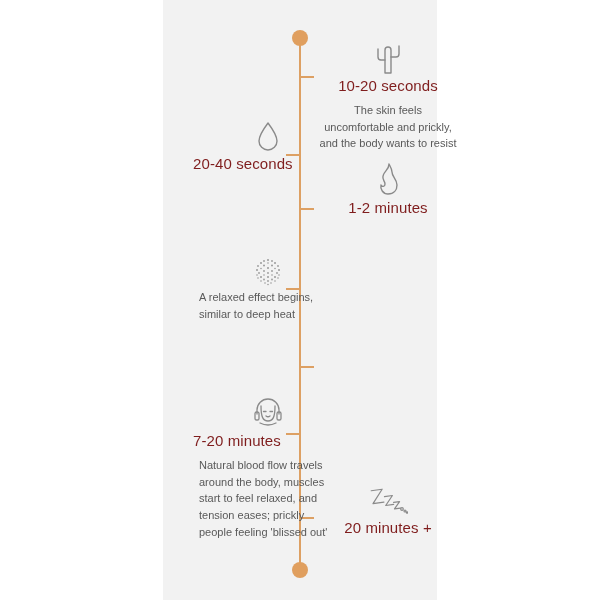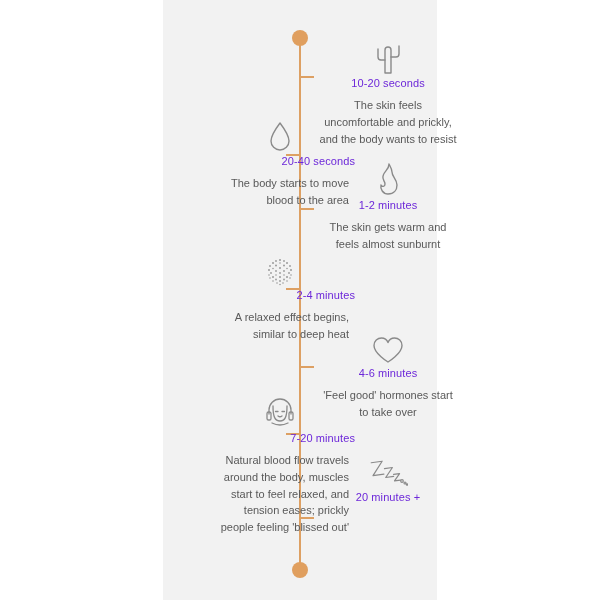--- a/index.html
+++ b/index.html
@@ -57,34 +57,34 @@
   }
   .tick.right { left: 301px; }
   .tick.left  { left: 286px; }
 
   
   .event {
     position: absolute;
     width: 150px;
   }
   .event.right { left: 313px; text-align: center; }
-  .event.left  { left: 205px; text-align: right; }
+  .event.left  { left: 193px; text-align: left; }
 
   .icon-wrap {
     height: 36px;
     display: flex;
     align-items: flex-end;
     justify-content: center;
     margin-bottom: 3px;
   }
   .icon-wrap svg { display: block; }
 
   .ev-title {
-    font-size: 11px;
-    color: #6d28d9;
+    font-size: 15px;
+    color: #7f1d1d;
     letter-spacing: .1px;
     line-height: 1.2;
     margin: 0 0 7px 0;
     white-space: nowrap;
   }
   .ev-desc {
     font-size: 11px;
     color: #595959;
     line-height: 1.52;
     margin: 0;
@@ -122,31 +122,29 @@
     <p class="ev-desc">The skin feels uncomfortable and prickly, and the body wants to resist</p>
   </div>
 
   <div class="event left" style="top:116px;">
     <div class="icon-wrap">
       <svg width="24" height="32" viewBox="0 0 24 32" fill="none" stroke="#8a8a8a" stroke-width="1.4" stroke-linecap="round" stroke-linejoin="round">
         <path d="M12 3 C12 3 3 15 3 21 a9 9 0 0 0 18 0 C21 15 12 3 12 3 Z"></path>
       </svg>
     </div>
     <p class="ev-title">20-40 seconds</p>
-    <p class="ev-desc">The body starts to move blood to the area</p>
   </div>
 
   <div class="event right" style="top:160px;">
     <div class="icon-wrap">
       <svg width="26" height="34" viewBox="0 0 26 34" fill="none" stroke="#8a8a8a" stroke-width="1.4" stroke-linecap="round" stroke-linejoin="round">
         <path d="M14 2 C14 8 9 9 8 14 C7 18 10 19 10 22 C10 25 7 25 6 23 C5 27 8 32 13 32 C19 32 22 28 22 23 C22 17 17 15 17 10 C17 7 15 4 14 2 Z"></path>
       </svg>
     </div>
     <p class="ev-title">1-2 minutes</p>
-    <p class="ev-desc">The skin gets warm and feels almost sunburnt</p>
   </div>
 
   <div class="event left" style="top:250px;">
     <div class="icon-wrap">
       <svg width="30" height="30" viewBox="0 0 30 30" fill="#9a9a9a" stroke="none">
         <circle cx="15" cy="4" r="1"></circle>
           <circle cx="11" cy="5" r="0.9"></circle>
           <circle cx="19" cy="5" r="0.9"></circle>
         <circle cx="8" cy="7" r="1"></circle>
           <circle cx="15" cy="7" r="0.8"></circle>
@@ -177,52 +175,42 @@
         <circle cx="11" cy="23.5" r="0.9"></circle>
           <circle cx="19" cy="23.5" r="0.9"></circle>
         <circle cx="8" cy="25" r="0.8"></circle>
           <circle cx="15" cy="25" r="0.9"></circle>
           <circle cx="22" cy="25" r="0.8"></circle>
         <circle cx="12" cy="27" r="0.8"></circle>
           <circle cx="18" cy="27" r="0.8"></circle>
           <circle cx="15" cy="28.5" r="0.8"></circle>
       </svg>
     </div>
-    <p class="ev-title">2-4 minutes</p>
     <p class="ev-desc">A relaxed effect begins, similar to deep heat</p>
   </div>
 
-  <div class="event right" style="top:328px;">
-    <div class="icon-wrap">
-      <svg width="32" height="28" viewBox="0 0 32 28" fill="none" stroke="#8a8a8a" stroke-width="1.4" stroke-linecap="round" stroke-linejoin="round">
-        <path d="M16 26 C16 26 2 17.5 2 9.5 C2 5 5.5 2 9.5 2 C12.5 2 15 4 16 6.5 C17 4 19.5 2 22.5 2 C26.5 2 30 5 30 9.5 C30 17.5 16 26 16 26 Z"></path>
-      </svg>
-    </div>
-    <p class="ev-title">4-6 minutes</p>
-    <p class="ev-desc">'Feel good' hormones start to take over</p>
-  </div>
 
   <div class="event left" style="top:393px;">
     <div class="icon-wrap">
       <svg width="30" height="32" viewBox="0 0 30 32" fill="none" stroke="#8a8a8a" stroke-width="1.3" stroke-linecap="round" stroke-linejoin="round">
         <path d="M4 17 L4 13 a11 11 0 0 1 22 0 L26 17"></path>
         <rect x="2" y="15" width="4" height="8" rx="1.6"></rect>
         <rect x="24" y="15" width="4" height="8" rx="1.6"></rect>
         <path d="M8 9 C8 20 10 24 15 24 C20 24 22 20 22 9"></path>
         <path d="M10.5 14.5 h2.5"></path>
         <path d="M17 14.5 h2.5"></path>
         <path d="M13 19 q2 1.5 4 0"></path>
         <path d="M7 26 q8 4 16 0"></path>
       </svg>
     </div>
     <p class="ev-title">7-20 minutes</p>
     <p class="ev-desc">Natural blood flow travels around the body, muscles start to feel relaxed, and tension eases; prickly people feeling 'blissed out'</p>
   </div>
 
-  <div class="event right" style="top:452px;">
+  <div class="event right" style="top:480px;">
     <div class="icon-wrap">
       <svg width="40" height="30" viewBox="0 0 40 30" fill="none" stroke="#8a8a8a" stroke-width="1.2" stroke-linecap="round" stroke-linejoin="round">
         <path d="M4 4 h11 L4 17 h11" transform="rotate(-8 9 10)"></path>
         <path d="M17 10 h8 L17 19 h8" transform="rotate(-8 21 14)"></path>
         <path d="M26 16 h6 L26 22.5 h6" transform="rotate(-8 29 19)"></path>
         <circle cx="34" cy="23" r="1.3"></circle>
         <circle cx="37" cy="25" r="1"></circle>
         <circle cx="39" cy="26.5" r="0.7"></circle>
       </svg>
     </div>

